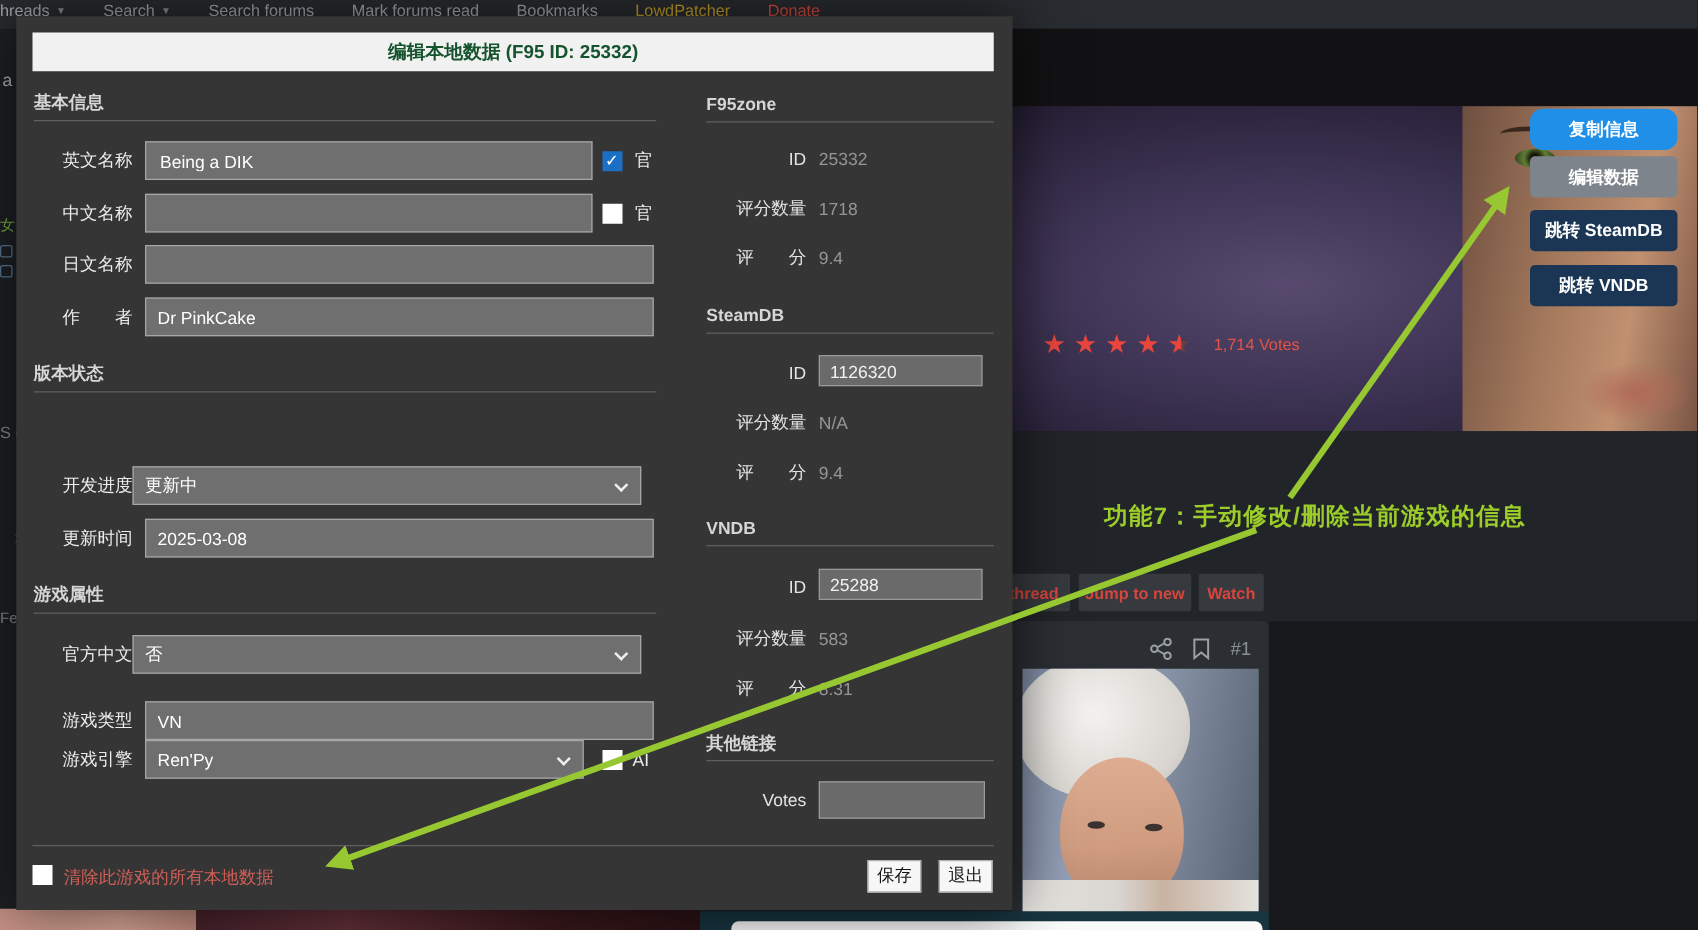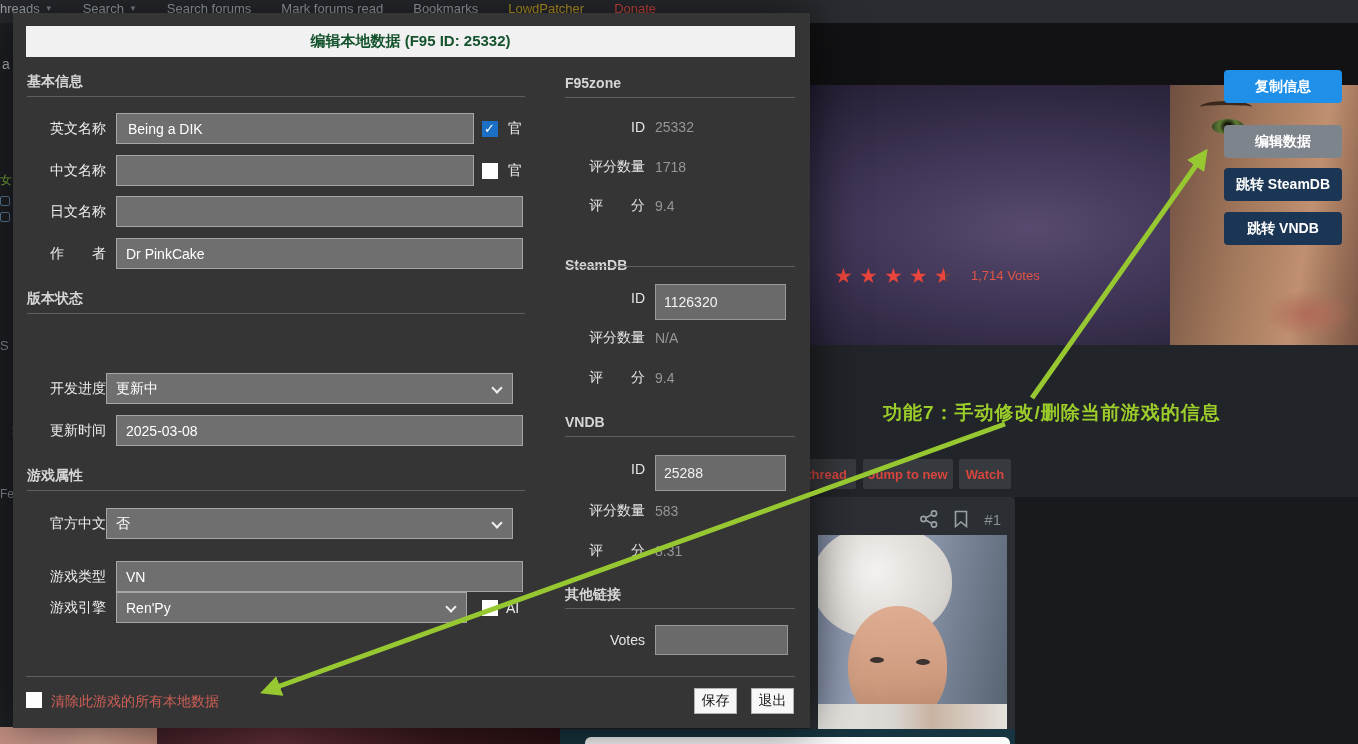--- a/index.html
+++ b/index.html
@@ -88,21 +88,21 @@
   .chev { position:absolute; right:11px; top:10px; width:8px; height:8px;
           border-right:2px solid #efefef; border-bottom:2px solid #efefef; transform:rotate(45deg); }
   .cbx { position:absolute; width:16px; height:16px; background:#fff; top:8px; cursor:pointer; }
   .cbx.checked { background:#1b6fc4; }
   .cbx.checked::after { content:"\2713"; position:absolute; left:2px; top:0px; color:#fff; font-size:13px; font-weight:bold; }
   .guan { position:absolute; left:495px; top:50%; transform:translateY(-50%); font-size:14px; color:#ececec; }
 
   .r-lab { position:absolute; left:552px; width:80px; text-align:right; top:50%; transform:translateY(-50%);
            font-size:14px; color:#e4e4e4; white-space:pre; }
   .r-val { position:absolute; left:642px; top:50%; transform:translateY(-50%); font-size:14px; color:#969696; }
-  .r-inp { position:absolute; left:642px; top:0; width:131px; height:36px; background:#6a6a6a;
+  .r-inp { position:absolute; left:642px; top:0; width:131px; height:25px; background:#6a6a6a;
            border:1px solid #999; color:#f2f2f2; font-size:14px; padding:0 8px; font-family:inherit; }
 
   .footer-divider { left:13px; top:663px; width:769px; }
   .clear-cbx { left:13px; top:679px; }
   .clear-label { position:absolute; left:38px; top:680px; font-size:14px; color:#cf5f57; }
   .btn-white { position:absolute; top:675px; width:43px; height:26px; background:#f7f7f7;
                border:1px solid #b2b2b2; color:#141414; font-size:14px;
                display:flex; align-items:center; justify-content:center; cursor:pointer; }
 
   .arrows { position:absolute; left:0; top:0; z-index:50; pointer-events:none; }
@@ -142,21 +142,21 @@
   <div class="abs banner">
     <div class="banner-face">
       <div class="face-brow"></div>
       <div class="face-eye"></div>
       <div class="face-lips"></div>
     </div>
   </div>
   <div class="abs bg-right-lower"></div>
   <div class="abs bg-far-right"></div>
 
-  <div class="act-btn" style="top:70px;background:#1f8fe8;">复制信息</div>
+  <div class="act-btn" style="top:87px;background:#1f8fe8;border-radius:10px;">复制信息</div>
   <div class="act-btn" style="top:125px;background:#7d848b;">编辑数据</div>
   <div class="act-btn" style="top:168px;background:#1a3654;">跳转 SteamDB</div>
   <div class="act-btn" style="top:212px;background:#1a3654;">跳转 VNDB</div>
 
   <div class="abs rating-row">
     <span class="star">★</span>
     <span class="star">★</span>
     <span class="star">★</span>
     <span class="star">★</span>
     <span class="star"><span class="star-under">★</span><span class="star-over">★</span></span>
@@ -279,21 +279,21 @@
     </div>
     <div class="row" style="top:141px;height:26px;">
       <span class="r-lab">评分数量</span>
       <span class="r-val">1718</span>
     </div>
     <div class="row" style="top:180px;height:26px;">
       <span class="r-lab">评　　分</span>
       <span class="r-val">9.4</span>
     </div>
 
-    <div class="sec-title" style="left:552px;top:244px;">SteamDB</div>
+    <div class="sec-title" style="left:552px;top:231px;">SteamDB</div>
     <div class="divider" style="left:552px;top:253px;width:230px;"></div>
     <div class="row" style="top:271px;height:27px;">
       <span class="r-lab">ID</span>
       <input class="r-inp" value="1126320" style="">
     </div>
     <div class="row" style="top:312px;height:26px;">
       <span class="r-lab">评分数量</span>
       <span class="r-val">N/A</span>
     </div>
     <div class="row" style="top:352px;height:26px;">

